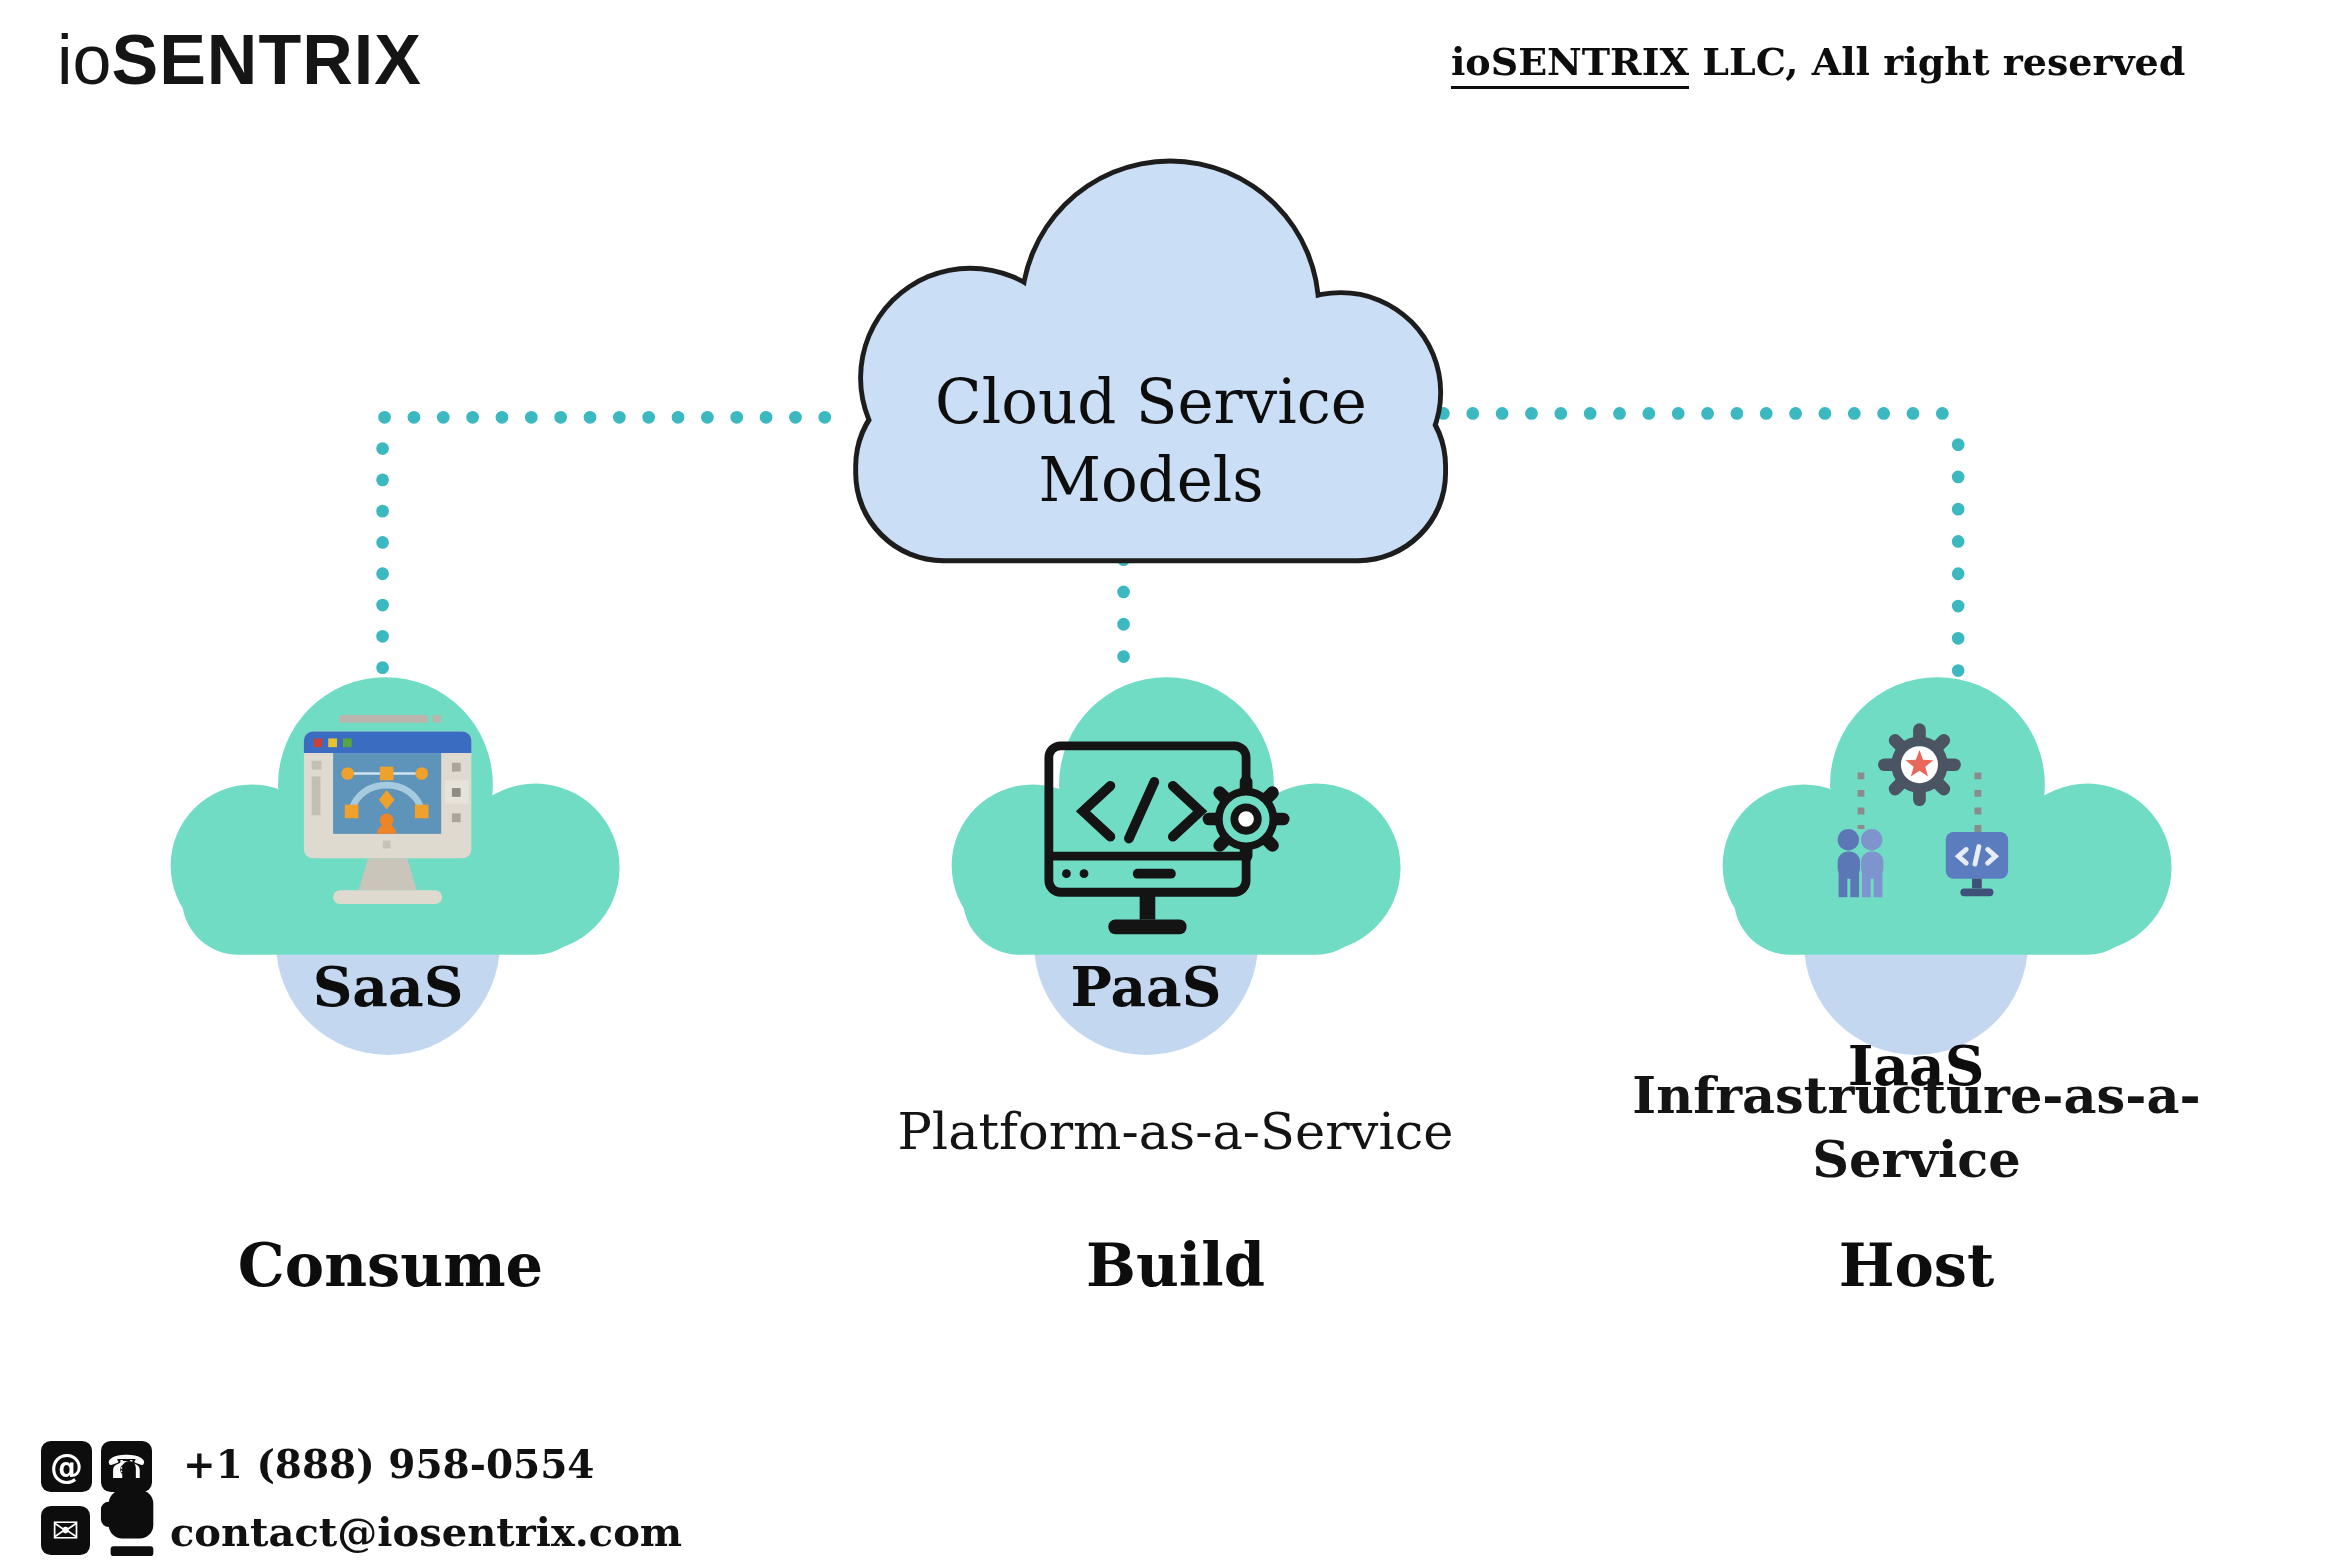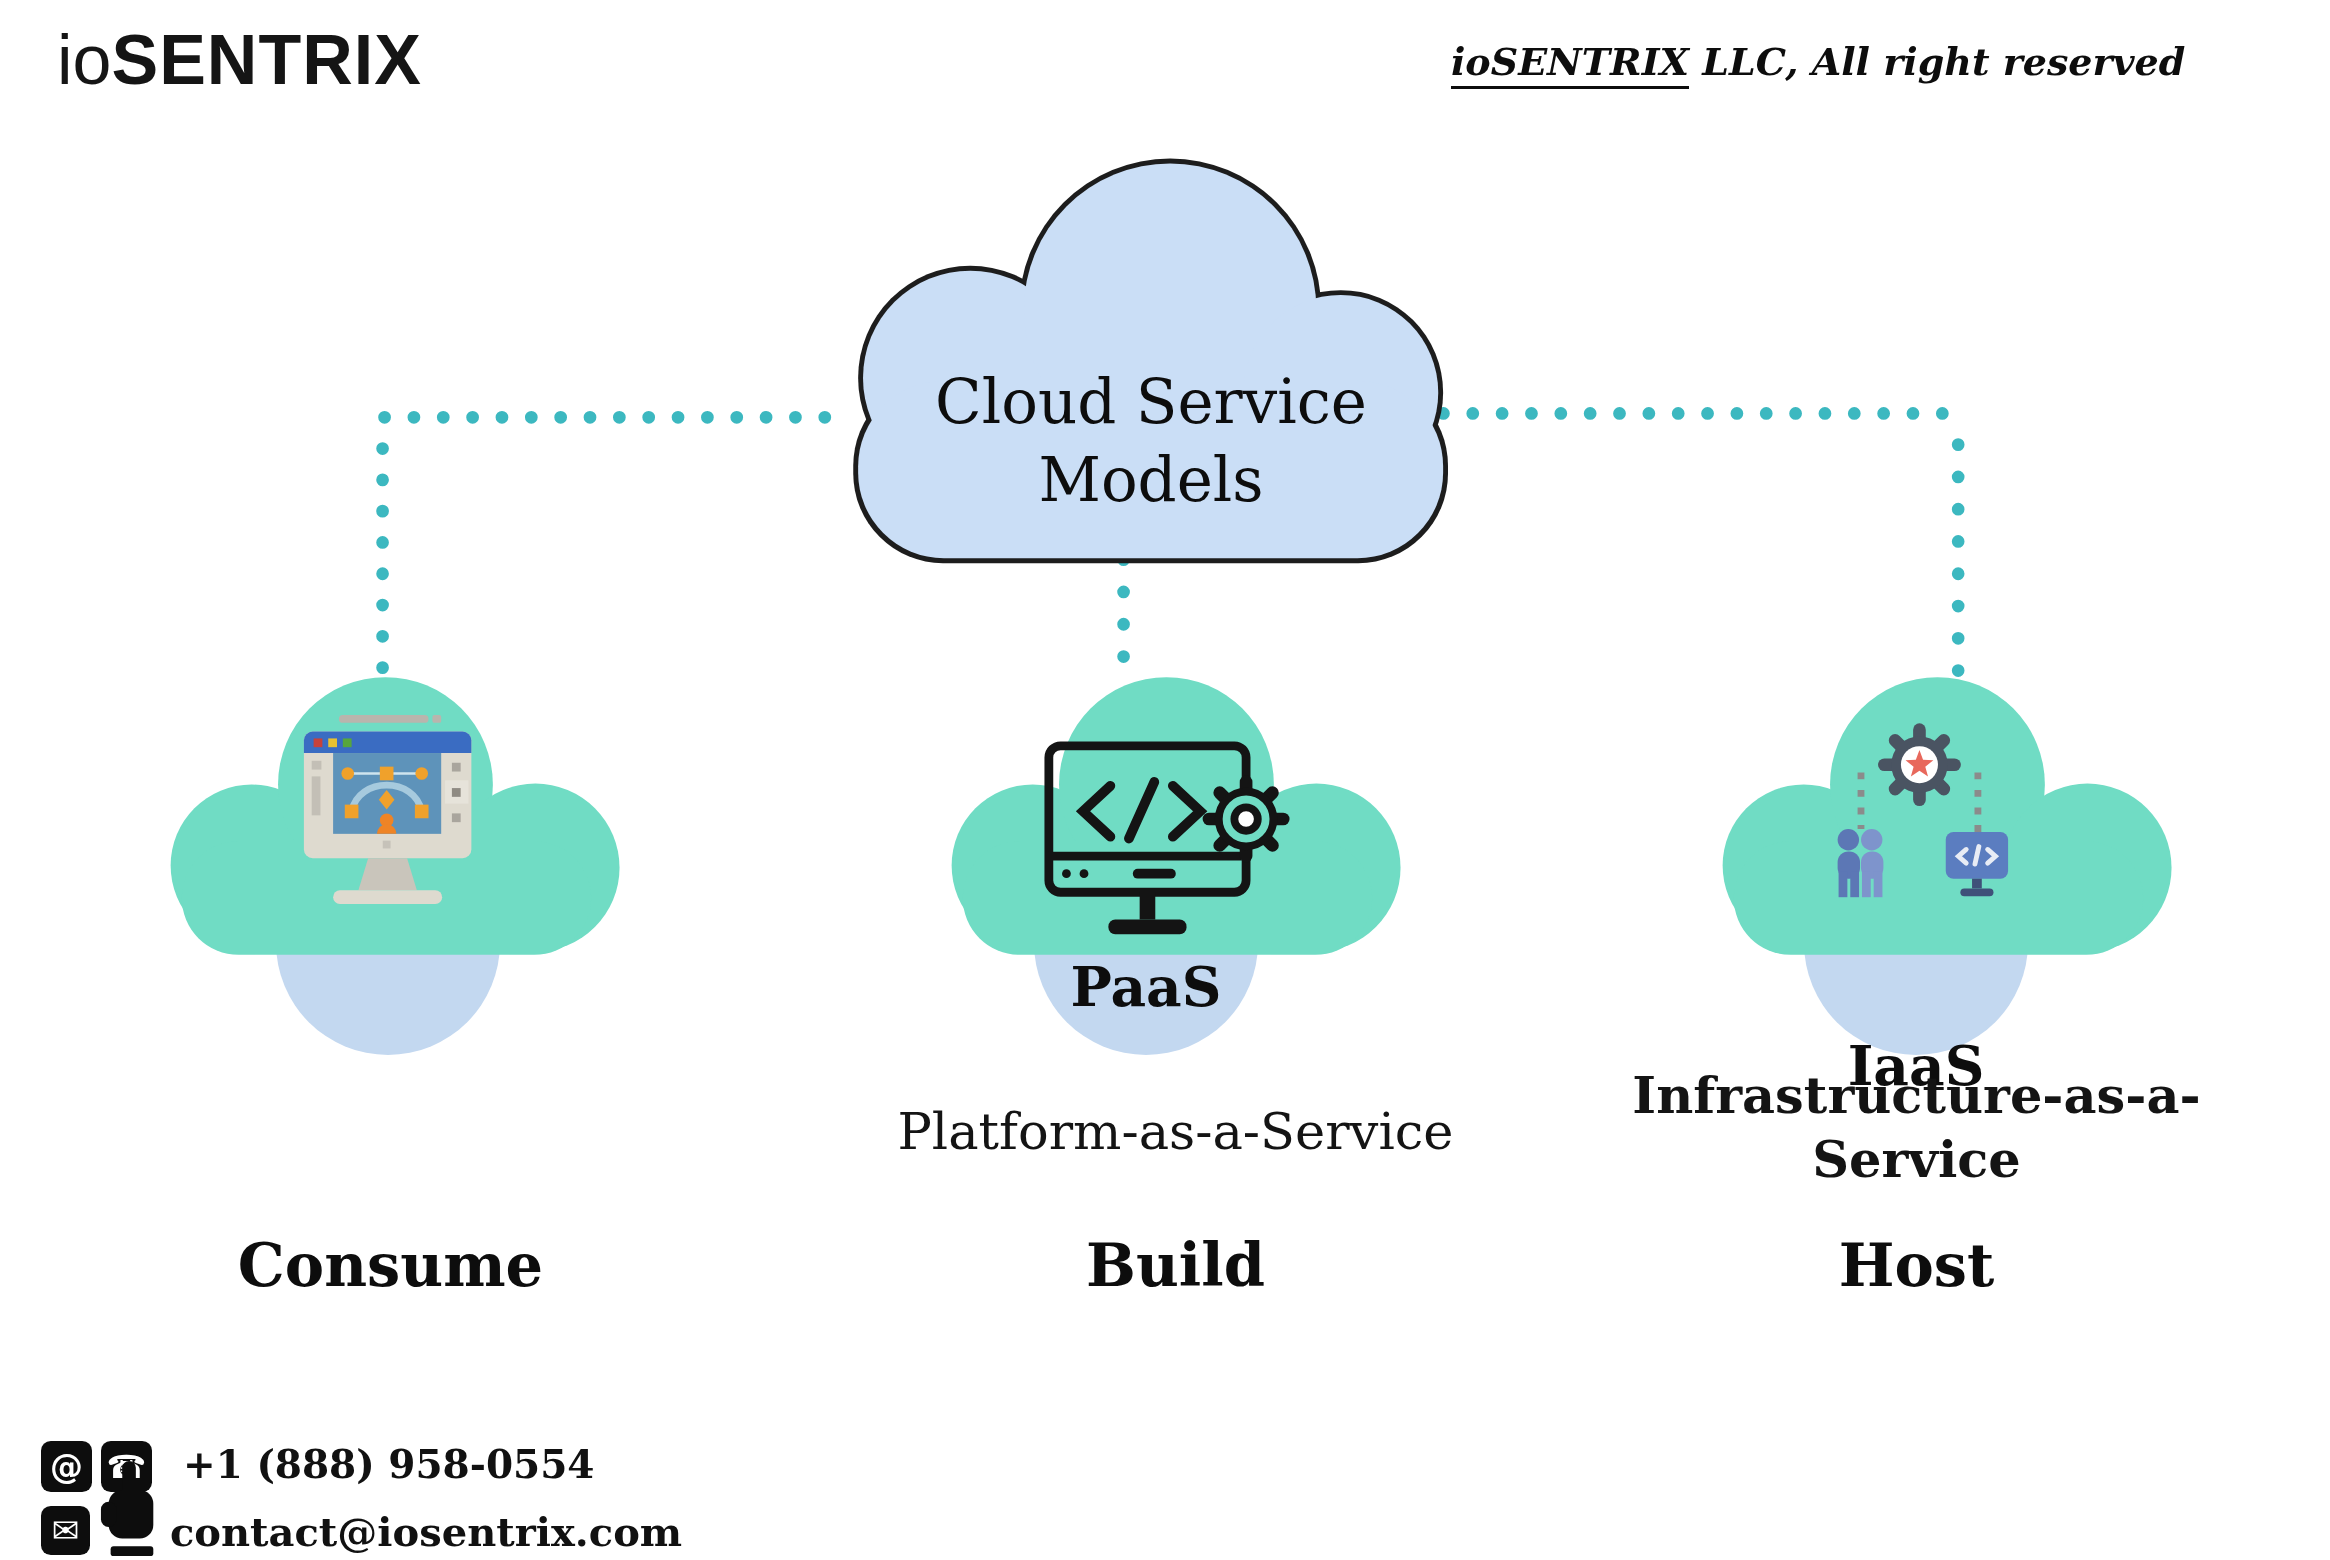--- a/index.html
+++ b/index.html
@@ -6,21 +6,21 @@
   #canvas{position:relative;width:2199px;height:1560px;background:#ffffff;overflow:hidden;
           font-family:"DejaVu Serif",serif;color:#111;}
   .abs{position:absolute;}
   .sans{font-family:"Liberation Sans",sans-serif;}
   .serif{font-family:"DejaVu Serif",serif;}
 
   
   .logo{left:57px;top:25px;font-size:70px;line-height:1;color:#151515;letter-spacing:0;}
   .logo .io{font-weight:400;}
   .logo .sx{font-weight:800;letter-spacing:1px;}
-  .copyright{right:13.7px;top:39px;font-size:38px;font-weight:700;color:#0d0d0d;white-space:nowrap;font-style:italic;}
+  .copyright{right:13.7px;top:39px;font-size:38px;font-weight:700;color:#0d0d0d;white-space:nowrap;}
   .copyright .brand{border-bottom:3.9px solid #0d0d0d;padding-bottom:2px;}
 
   
   #connectors{left:0;top:0;}
 
   
   #title-cloud-svg{left:824px;top:129px;}
   .title-text{left:839px;top:343px;width:624px;text-align:center;
               font-size:61px;font-weight:400;line-height:78px;color:#0d0d0d;margin-top:20px;}
 
@@ -199,20 +199,21 @@
       <g stroke="#e8ecf5" stroke-width="5" stroke-linecap="round" fill="none">
         <polyline points="160,137 152,144 160,151"></polyline>
         <line x1="173" y1="134" x2="169" y2="152"></line>
         <polyline points="182,137 190,144 182,151"></polyline>
       </g>
       <rect x="166" y="167" width="10" height="10" fill="#3f5179"></rect>
       <rect x="154" y="177" width="34" height="8" rx="4" fill="#3f5179"></rect>
     </g>
   </svg>
 
+  <div class="abs abbr serif" style="left:276px;top:954px;">SaaS</div>
   <div class="abs abbr serif" style="left:1034px;top:954px;">PaaS</div>
   <div class="abs abbr serif" style="left:1804px;top:1002px;margin-top:31px;">IaaS</div>
 
   <div class="abs fullname serif" style="left:844px;top:1100px;">Platform-as-a-Service</div>
   <div class="abs fullname serif" style="left:1585px;top:1064px;font-weight:bold;">Infrastructure-as-a-Service</div>
 
   <div class="abs action serif" style="left:137px;top:1231px;">Consume</div>
   <div class="abs action serif" style="left:922px;top:1231px;">Build</div>
   <div class="abs action serif" style="left:1663px;top:1231px;">Host</div>
 

